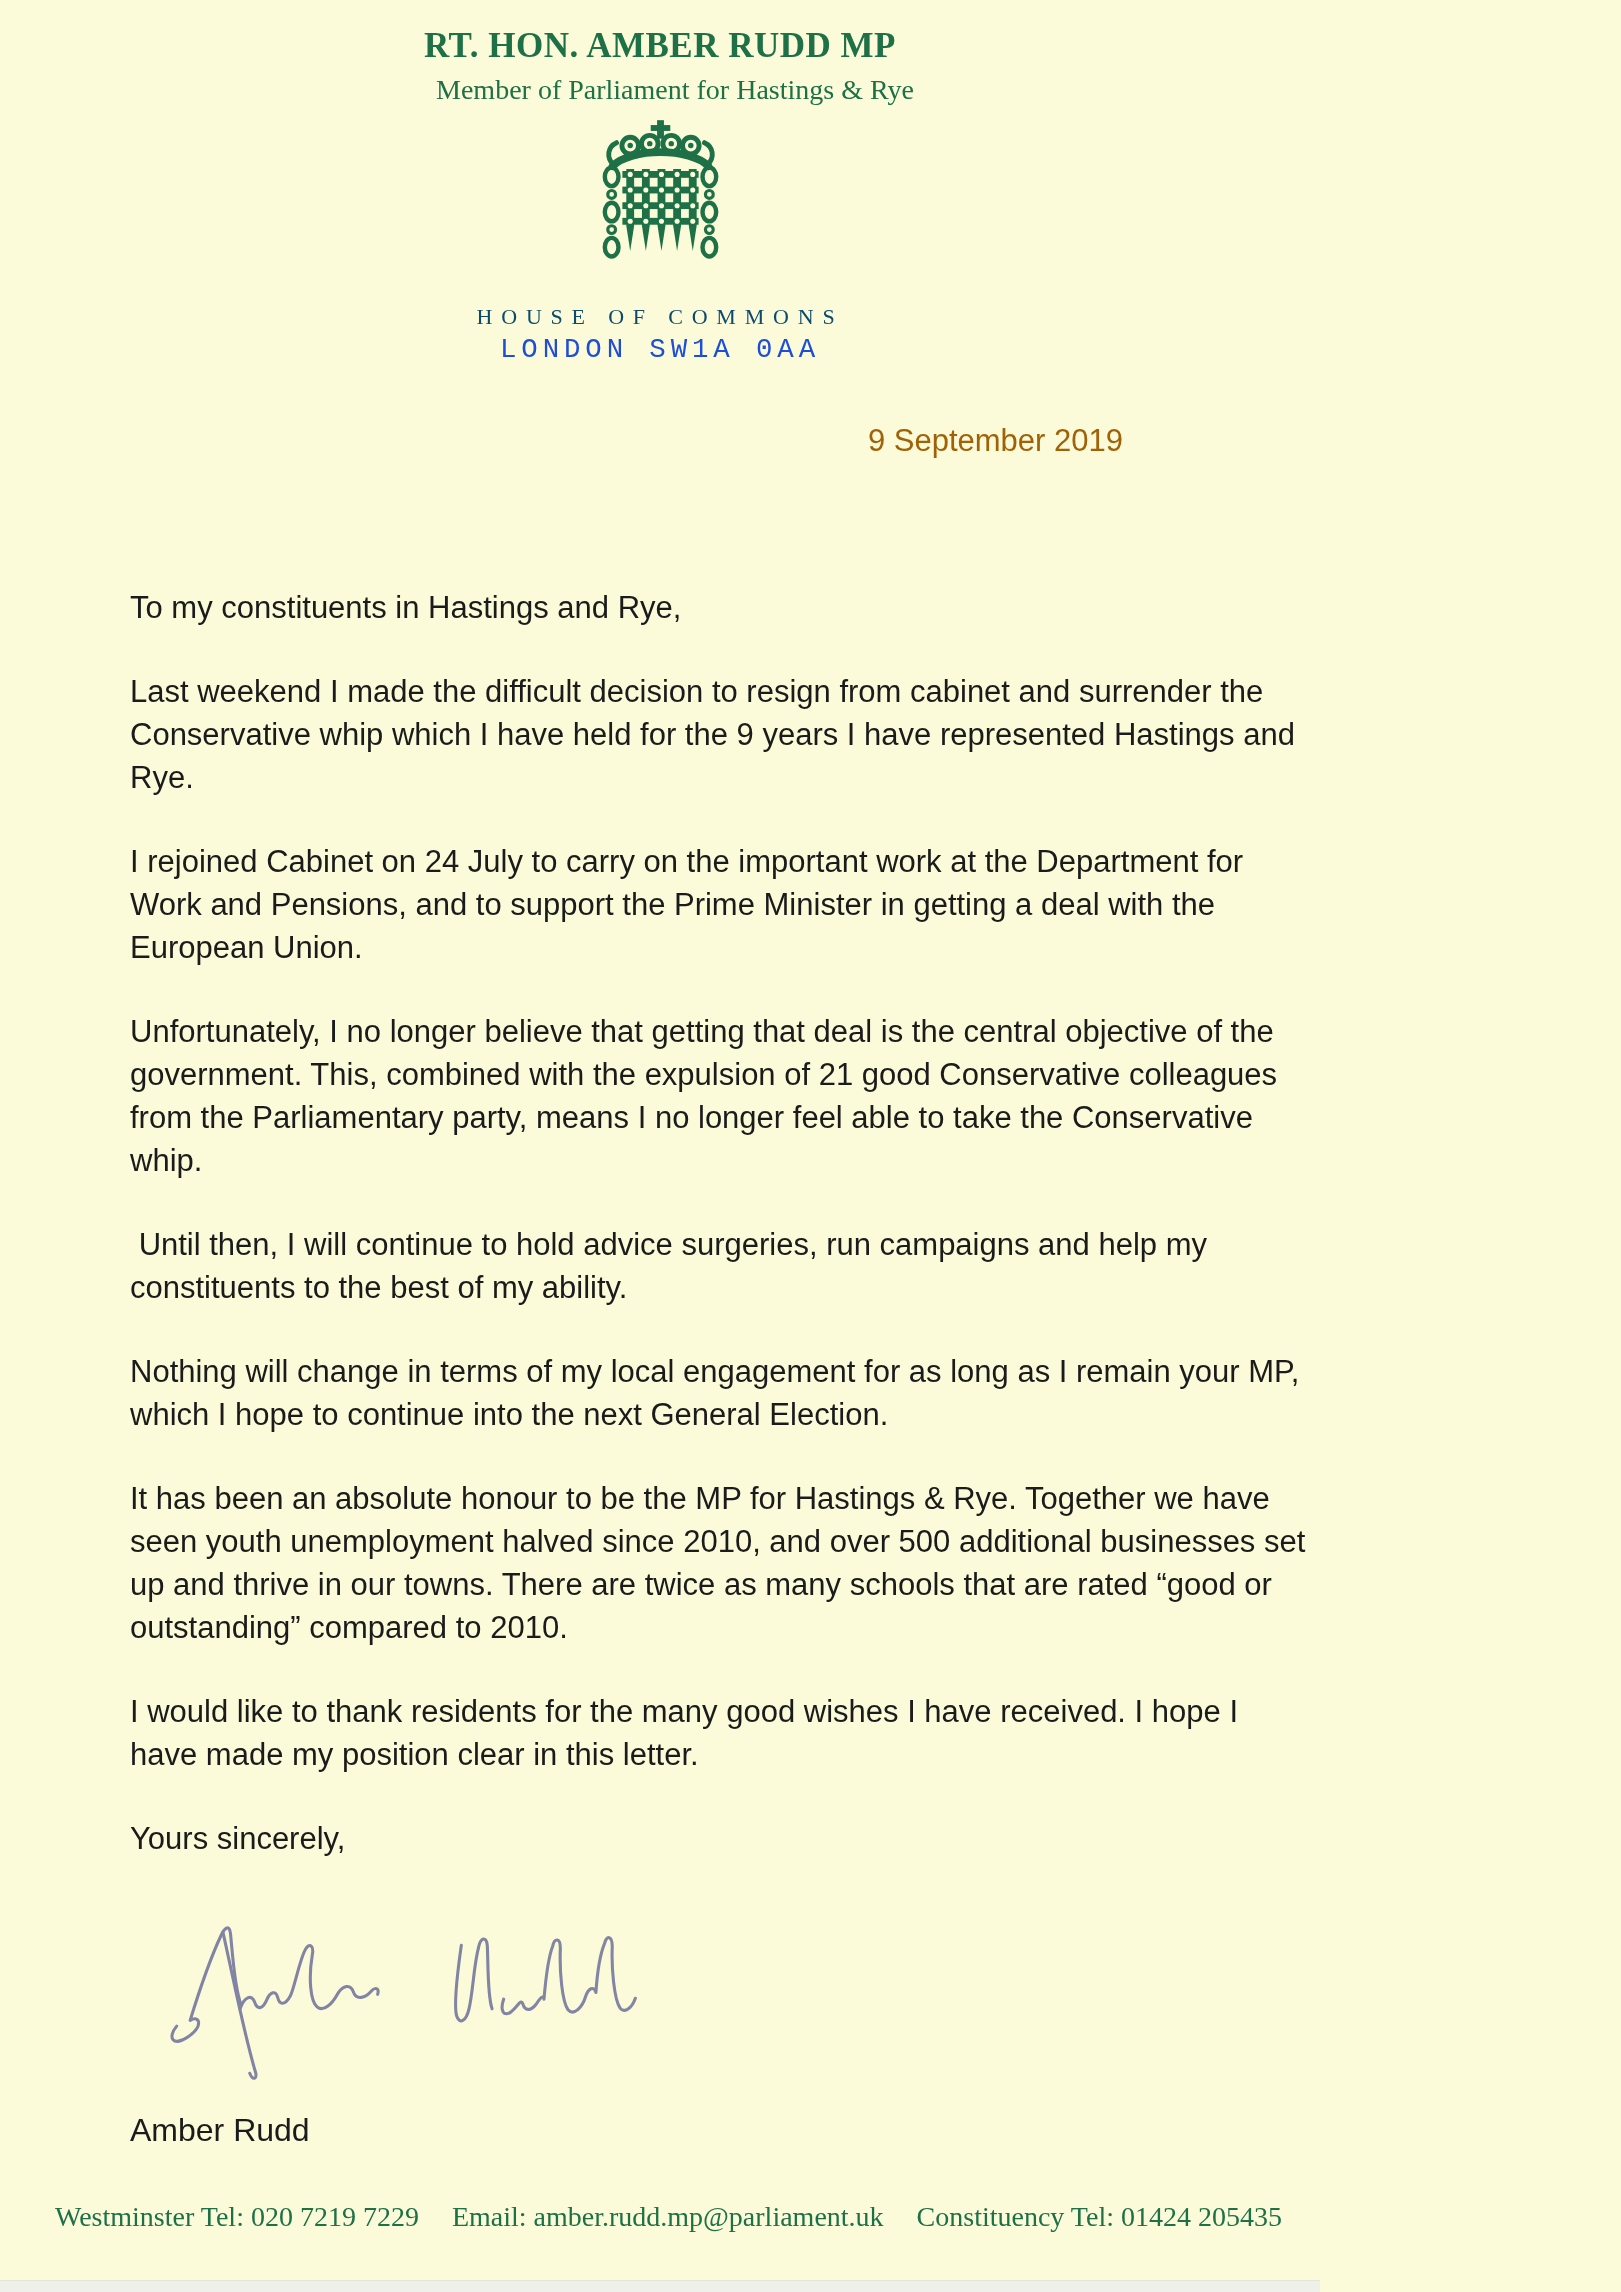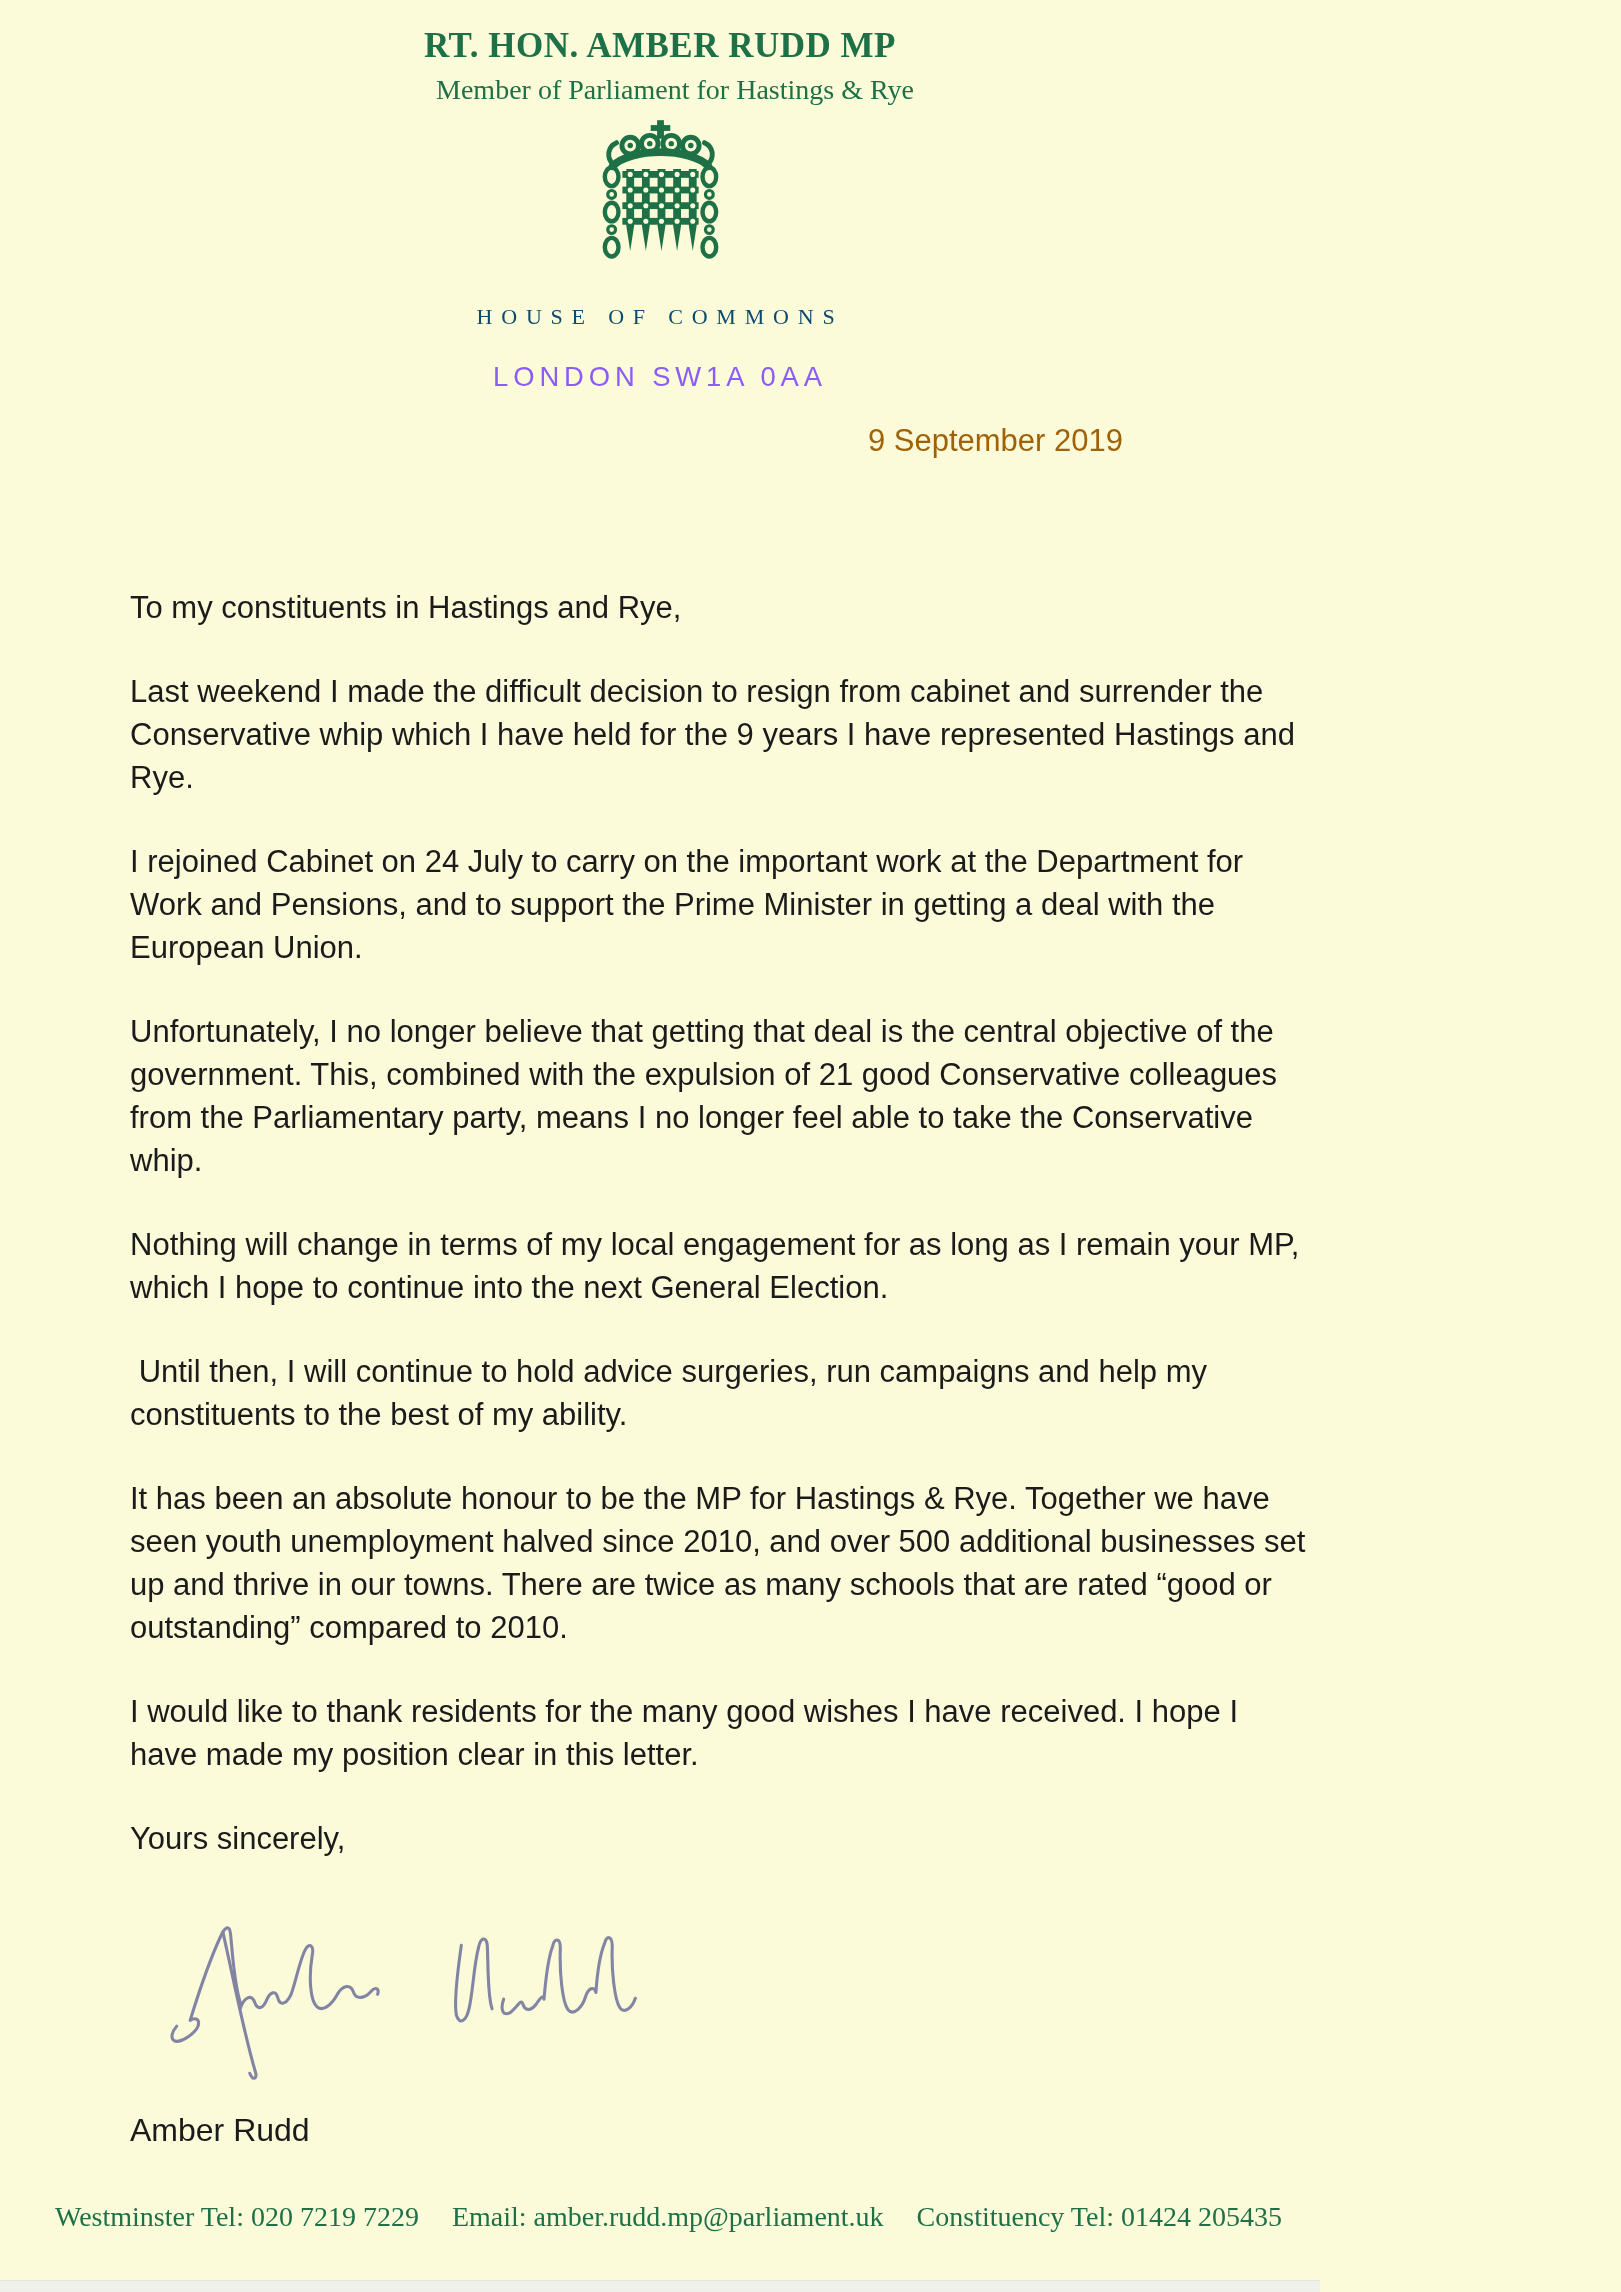--- a/index.html
+++ b/index.html
@@ -41,25 +41,25 @@
     margin-top: 13.7px;
   }
   .lh-institution {
     margin-top: 37px;
     font-family: "Liberation Serif", "DejaVu Serif", serif;
     font-size: 22px;
     letter-spacing: 8.8px;
     color: #0c4a6e;
   }
   .lh-address {
-    margin-top: 31px;
-    font-family: Liberation Sans, sans-serif;
+    margin-top: 4px;
+    font-family: Liberation Mono, monospace;
     font-size: 27.4px;
     letter-spacing: 4.9px;
-    color: #8b5cf6;
+    color: #1d4ed8;
   }
   
   .date-line {
     position: absolute;
     top: 423px;
     right: 197px;
     font-size: 31px;
     color: #a16207;
   }
   
@@ -204,22 +204,22 @@
   <div class="date-line">9 September 2019</div>
 
   <div class="letter-body">
     <p>To my constituents in Hastings and Rye,</p>
 
     <div>
 
     <p>Last weekend I made the difficult decision to resign from cabinet and surrender the Conservative whip which I have held for the 9 years I have represented Hastings and Rye.</p>
         <p>I rejoined Cabinet on 24 July to carry on the important work at the Department for Work and Pensions, and to support the Prime Minister in getting a deal with the European Union.</p>
         <p>Unfortunately, I no longer believe that getting that deal is the central objective of the government. This, combined with the expulsion of 21 good Conservative colleagues from the Parliamentary party, means I no longer feel able to take the Conservative whip.</p>
+        <p> Until then, I will continue to hold advice surgeries, run campaigns and help my constituents to the best of my ability.</p>
         <p>Nothing will change in terms of my local engagement for as long as I remain your MP, which I hope to continue into the next General Election.</p>
-        <p> Until then, I will continue to hold advice surgeries, run campaigns and help my constituents to the best of my ability.</p>
         <p>It has been an absolute honour to be the MP for Hastings &amp; Rye. Together we have seen youth unemployment halved since 2010, and over 500 additional businesses set up and thrive in our towns. There are twice as many schools that are rated “good or outstanding” compared to 2010.</p>
         <p>I would like to thank residents for the many good wishes I have received. I hope I have made my position clear in this letter.</p>
       </div>
 
     <p>Yours sincerely,</p>
 
     <div class="signature-block">
       <svg width="500" height="206" viewBox="0 0 520 210">
         <g fill="none" stroke="#7C7EA1" stroke-width="3.2" stroke-linecap="round" stroke-linejoin="round" opacity="0.95">
           <path d="M34 128 C24 140 30 150 46 139 C62 128 58 116 48 122 C56 96 66 64 80 34 C84 25 89 22 90 32 C92 52 94 88 101 106"></path>

